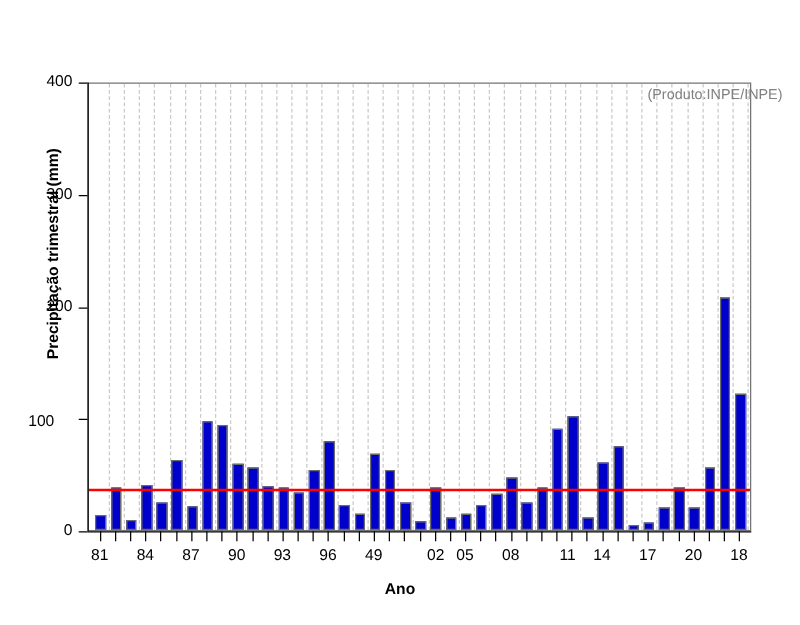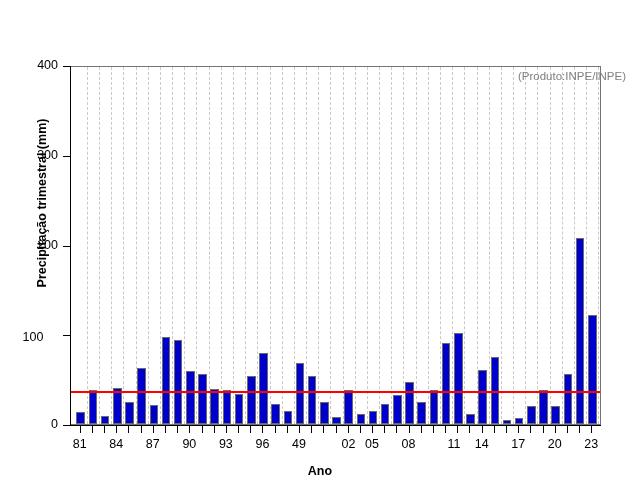--- a/index.html
+++ b/index.html
@@ -359,20 +359,20 @@
       <div class="x-tick" style="left: 506.005px;"></div>
       <div class="x-tick" style="left: 518.183px;"></div>
       <div class="x-tick-label" style="left: 518.183px;">17</div>
       <div class="x-tick" style="left: 530.362px;"></div>
       <div class="x-tick" style="left: 542.541px;"></div>
       <div class="x-tick" style="left: 554.72px;"></div>
       <div class="x-tick-label" style="left: 554.72px;">20</div>
       <div class="x-tick" style="left: 566.899px;"></div>
       <div class="x-tick" style="left: 579.078px;"></div>
       <div class="x-tick" style="left: 591.257px;"></div>
-      <div class="x-tick-label" style="left: 591.257px;">23</div>
+      <div class="x-tick-label" style="left: 591.257px;">18</div>
     </div>
   <div class="x-axis-title">Ano</div>
 
 
   <div class="watermark">(Produto:INPE/INPE)</div>
 
 </div>
 
 </body></html>

